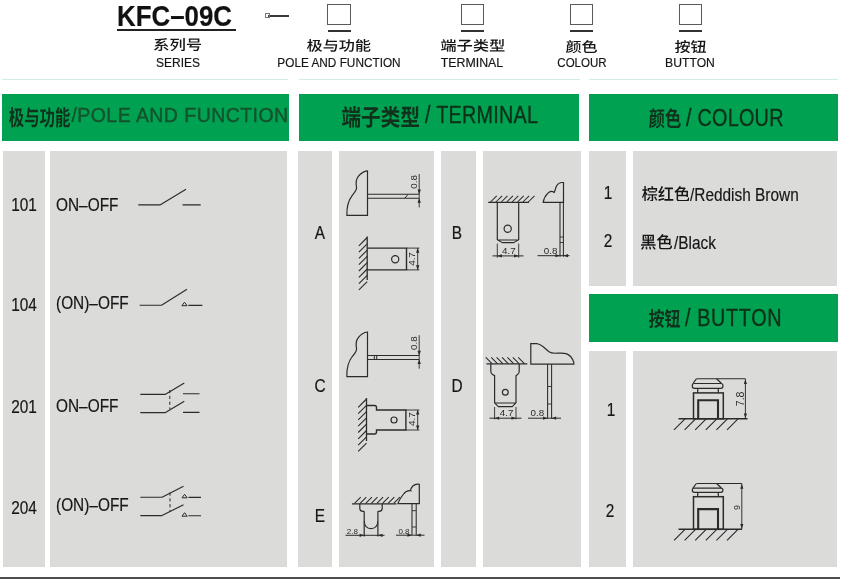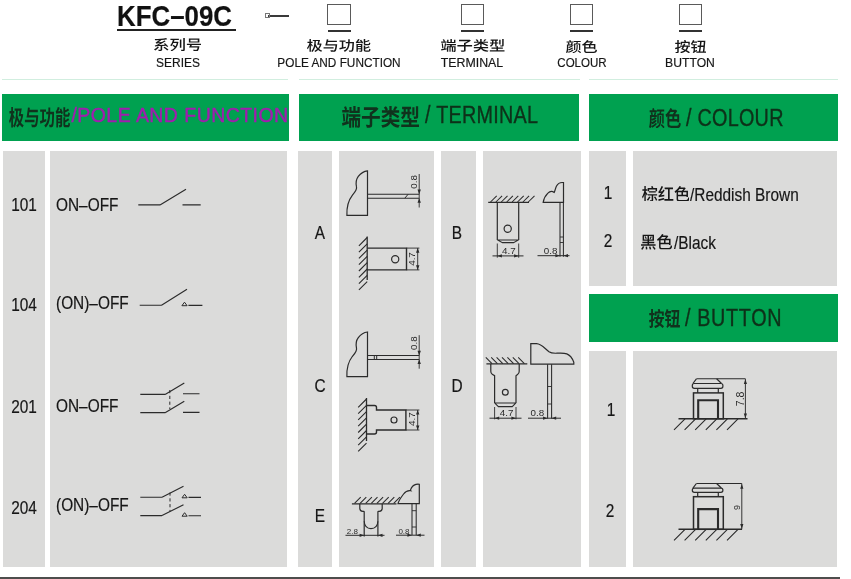--- a/index.html
+++ b/index.html
@@ -113,21 +113,21 @@
 <svg class="ck" style="left:674.7px;top:39.5px" width="31.0" height="13.2" viewBox="26 -850 1939 936" preserveAspectRatio="none" fill="#161616">
     <use href="#g-an_m"></use>
   </svg>
 <div class="t" style="left:189px;top:55.8px;width:300px;text-align:center;font-size:13px;font-weight:400;color:#161616;transform:scaleX(0.908);">POLE AND FUNCTION</div>
 <div class="t" style="left:322px;top:55.8px;width:300px;text-align:center;font-size:13px;font-weight:400;color:#161616;transform:scaleX(0.95);">TERMINAL</div>
 <div class="t" style="left:431.5px;top:55.8px;width:300px;text-align:center;font-size:13px;font-weight:400;color:#161616;transform:scaleX(0.888);">COLOUR</div>
 <div class="t" style="left:540px;top:55.8px;width:300px;text-align:center;font-size:13px;font-weight:400;color:#161616;transform:scaleX(0.936);">BUTTON</div>
 <svg class="ck" style="left:9px;top:107px" width="61" height="20.5" viewBox="18 -852 3959 943" preserveAspectRatio="none" fill="#10321d">
     <use href="#g-jygn_b"></use>
   </svg>
-<div class="t" style="left:71.4px;top:105.8px;font-size:19.5px;font-weight:400;color:#a21caf;letter-spacing:0.45px;-webkit-text-stroke:0.4px currentColor;transform:scaleX(1.0);transform-origin:0 0;">/POLE AND FUNCTION</div>
+<div class="t" style="left:71.4px;top:105.8px;font-size:19.5px;font-weight:400;color:#14532d;letter-spacing:0.45px;-webkit-text-stroke:0.4px currentColor;transform:scaleX(1.0);transform-origin:0 0;">/POLE AND FUNCTION</div>
 <svg class="ck" style="left:342.2px;top:105.8px" width="77.0" height="21.8" viewBox="29 -849 3922 941" preserveAspectRatio="none" fill="#10321d">
     <use href="#g-dzlx_b"></use>
   </svg>
 <div class="t" style="left:424.6px;top:104.3px;font-size:23px;font-weight:400;color:#0e3019;letter-spacing:0.3px;-webkit-text-stroke:0.35px currentColor;transform:scaleX(0.86);transform-origin:0 0;">/ TERMINAL</div>
 <svg class="ck" style="left:649.2px;top:107.5px" width="31.8" height="20.5" viewBox="22 -857 1947 952" preserveAspectRatio="none" fill="#10321d">
     <use href="#g-ys_b"></use>
   </svg>
 <div class="t" style="left:685.9px;top:106.9px;font-size:23px;font-weight:400;color:#0e3019;letter-spacing:0.3px;-webkit-text-stroke:0.35px currentColor;transform:scaleX(0.86);transform-origin:0 0;">/ COLOUR</div>
 <svg class="ck" style="left:649.2px;top:308.7px" width="30.9" height="19.1" viewBox="21 -856 1952 949" preserveAspectRatio="none" fill="#10321d">
     <use href="#g-an_b"></use>

